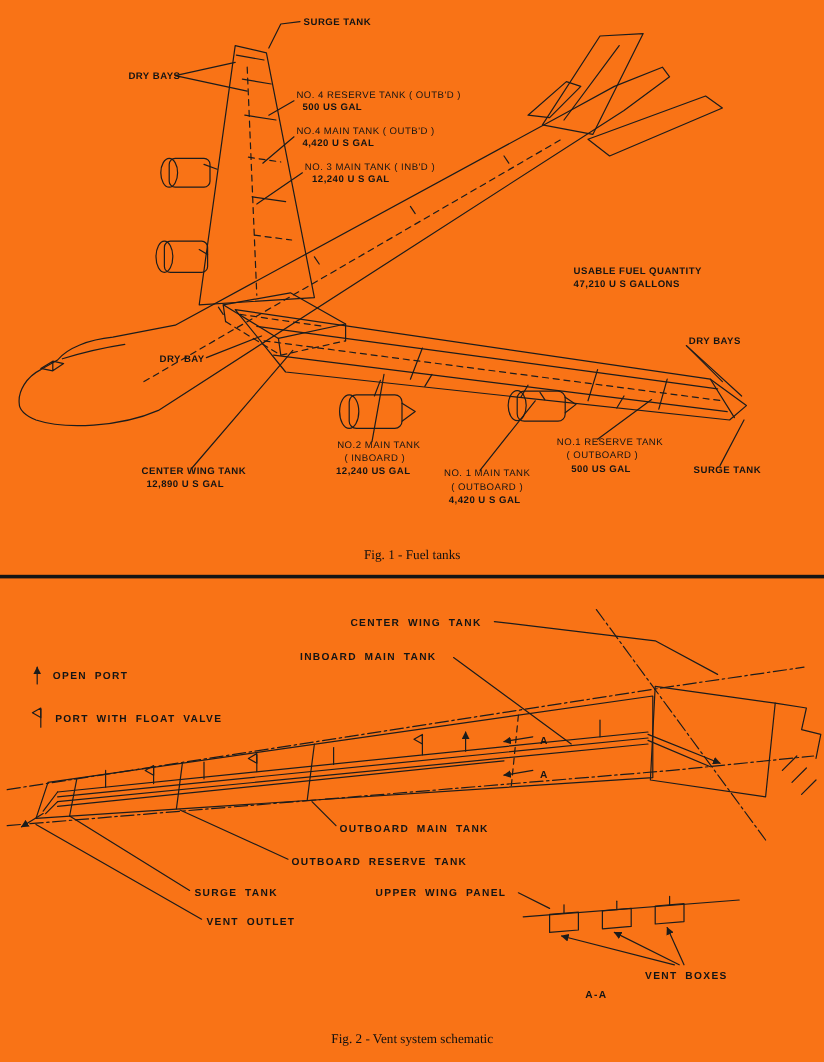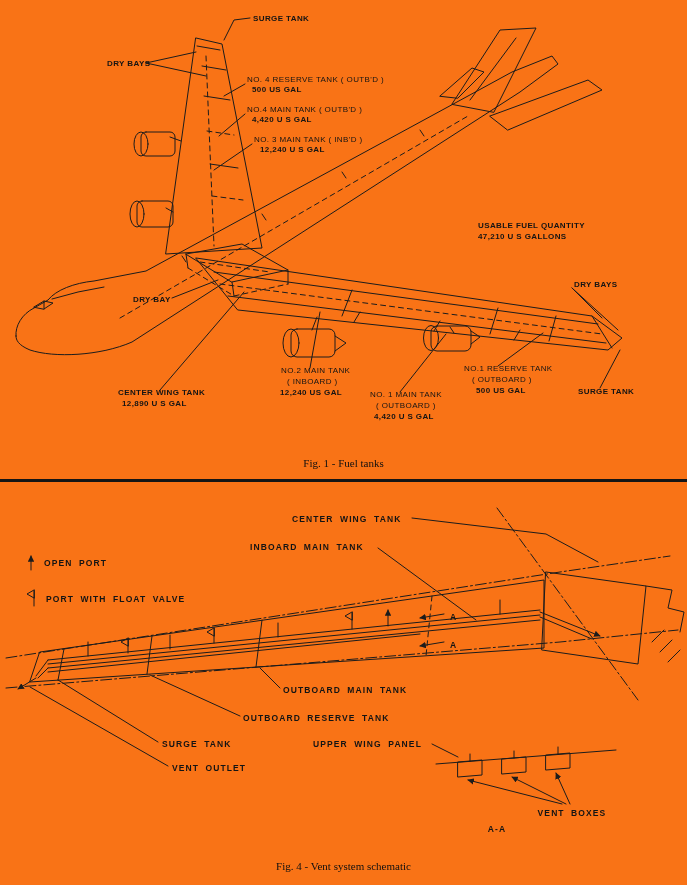--- a/index.html
+++ b/index.html
@@ -285,15 +285,15 @@
       <text class="lbl2" x="283" y="201">OUTBOARD MAIN TANK</text>
       <text class="lbl2" x="243" y="229">OUTBOARD RESERVE TANK</text>
       <text class="lbl2" x="162" y="255">SURGE TANK</text>
       <text class="lbl2" x="172" y="279">VENT OUTLET</text>
       <text class="lbl2" x="313" y="255">UPPER WING PANEL</text>
       <text class="lbl2 mid" x="572" y="324">VENT BOXES</text>
       <text class="lbl2 mid" x="497" y="340">A-A</text>
     </g>
   </svg>
 
-  <div class="caption" id="caption2">Fig. 4 - Vent system schematic</div>
+  <div class="caption" id="caption2">Fig. 2 - Vent system schematic</div>
 
 </div>
 
 </body></html>

